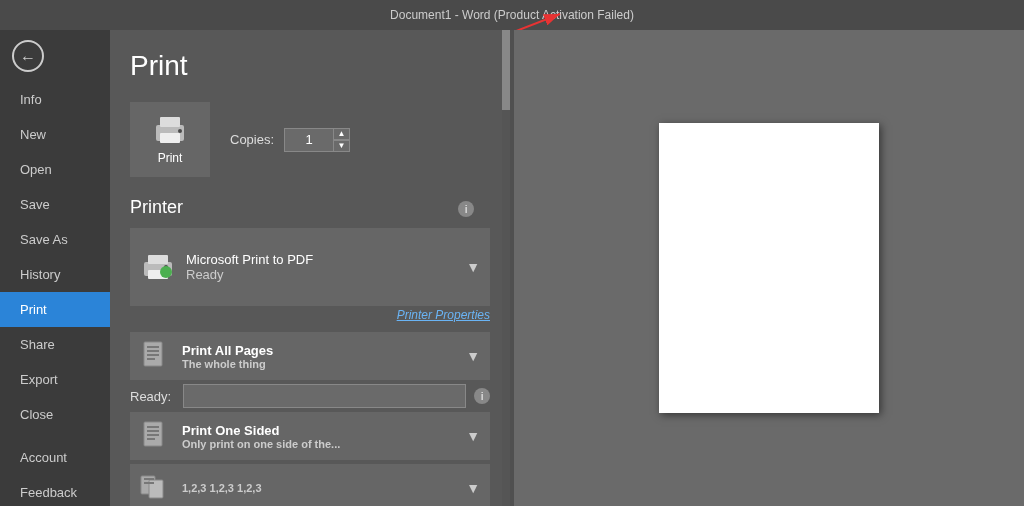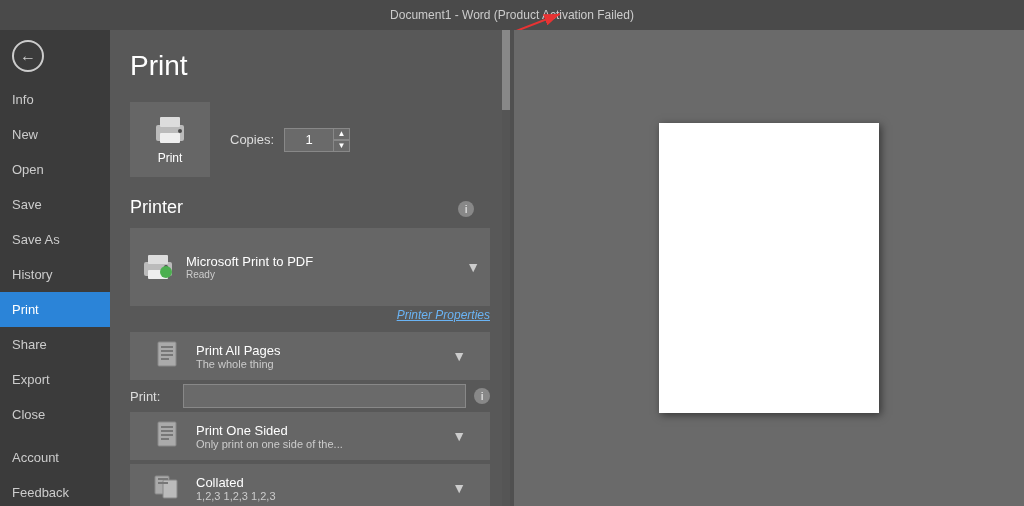--- a/index.html
+++ b/index.html
@@ -64,21 +64,21 @@
       cursor: pointer;
     }
 
     .sidebar-nav {
       flex: 1;
       display: flex;
       flex-direction: column;
     }
 
     .sidebar-item {
-      padding: 10px 12px;
+      padding: 10px 20px;
       color: #ccc;
       font-size: 13px;
       cursor: pointer;
       display: flex;
       align-items: center;
     }
 
     .sidebar-item.active {
       background: #2b84d8;
       color: white;
@@ -235,21 +235,21 @@
       flex: 1;
     }
 
     .printer-name {
       color: #fff;
       font-size: 13px;
     }
 
     .printer-status {
       color: #ccc;
-      font-size: 10px;
+      font-size: 13px;
     }
 
     .printer-dropdown {
       color: #ccc;
       font-size: 14px;
     }
 
     .printer-properties-link {
       color: #6ab4f5;
       font-size: 12px;
@@ -260,25 +260,26 @@
       margin-bottom: 10px;
       font-style: italic;
     }
 
     
     .settings-row {
       background: #666;
       border: none;
       display: flex;
       align-items: center;
-      padding: 8px 24px;
+      padding: 8px 10px;
       margin-bottom: 4px;
       cursor: pointer;
       gap: 10px;
       position: relative;
+      font-weight: bold;
     }
 
     .settings-row-icon {
       width: 32px;
       height: 32px;
       display: flex;
       align-items: center;
       justify-content: center;
     }
 
@@ -496,21 +497,21 @@
           </svg>
         </div>
         <div class="settings-row-text">
           <div class="settings-row-title">Print All Pages</div>
           <div class="settings-row-sub">The whole thing</div>
         </div>
         <div class="settings-row-dropdown">▼</div>
       </div>
 
       <div class="pages-row">
-        <span class="pages-label">Print:</span>
+        <span class="pages-label">Ready:</span>
         <input type="text" class="pages-input" style="">
         <div style="width:16px;height:16px;border-radius:50%;background:#888;color:#fff;font-size:10px;display:flex;align-items:center;justify-content:center;">i</div>
       </div>
 
       <div class="settings-row">
         <div class="settings-row-icon">
           <svg width="28" height="32" viewBox="0 0 28 32">
             <rect x="2" y="2" width="18" height="24" rx="1" fill="#aaa" stroke="#888" stroke-width="1"></rect>
             <rect x="5" y="6" width="12" height="2" fill="#777"></rect>
             <rect x="5" y="10" width="12" height="2" fill="#777"></rect>
@@ -528,21 +529,20 @@
       <div class="settings-row">
         <div class="settings-row-icon">
           <svg width="32" height="32" viewBox="0 0 32 32">
             <rect x="1" y="4" width="14" height="18" rx="1" fill="#aaa" stroke="#888" stroke-width="1"></rect>
             <rect x="9" y="8" width="14" height="18" rx="1" fill="#bbb" stroke="#888" stroke-width="1"></rect>
             <rect x="4" y="6" width="10" height="2" fill="#777"></rect>
             <rect x="4" y="10" width="10" height="2" fill="#777"></rect>
           </svg>
         </div>
         <div class="settings-row-text">
-          <div class="settings-row-title">Collated</div>
           <div class="settings-row-sub">1,2,3  1,2,3  1,2,3</div>
         </div>
         <div class="settings-row-dropdown">▼</div>
       </div>
 
     </div>
 
     <div style="width:4px;background:#505050;flex-shrink:0;"></div>
 
     <div class="preview-area">

